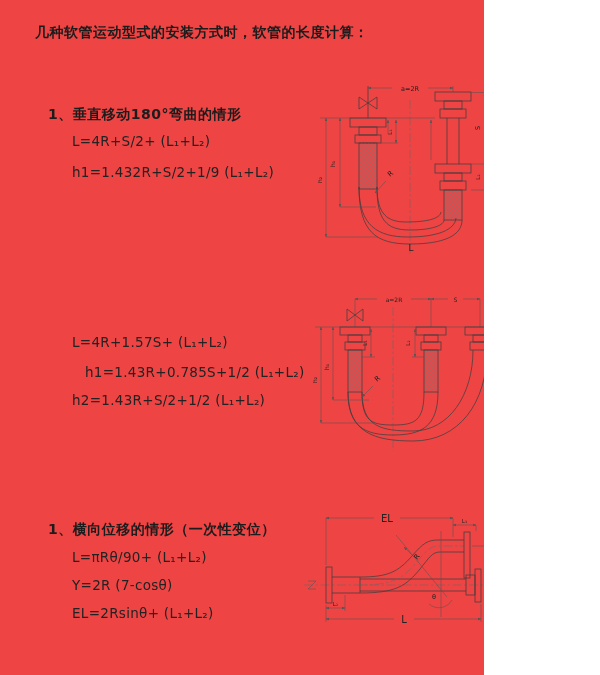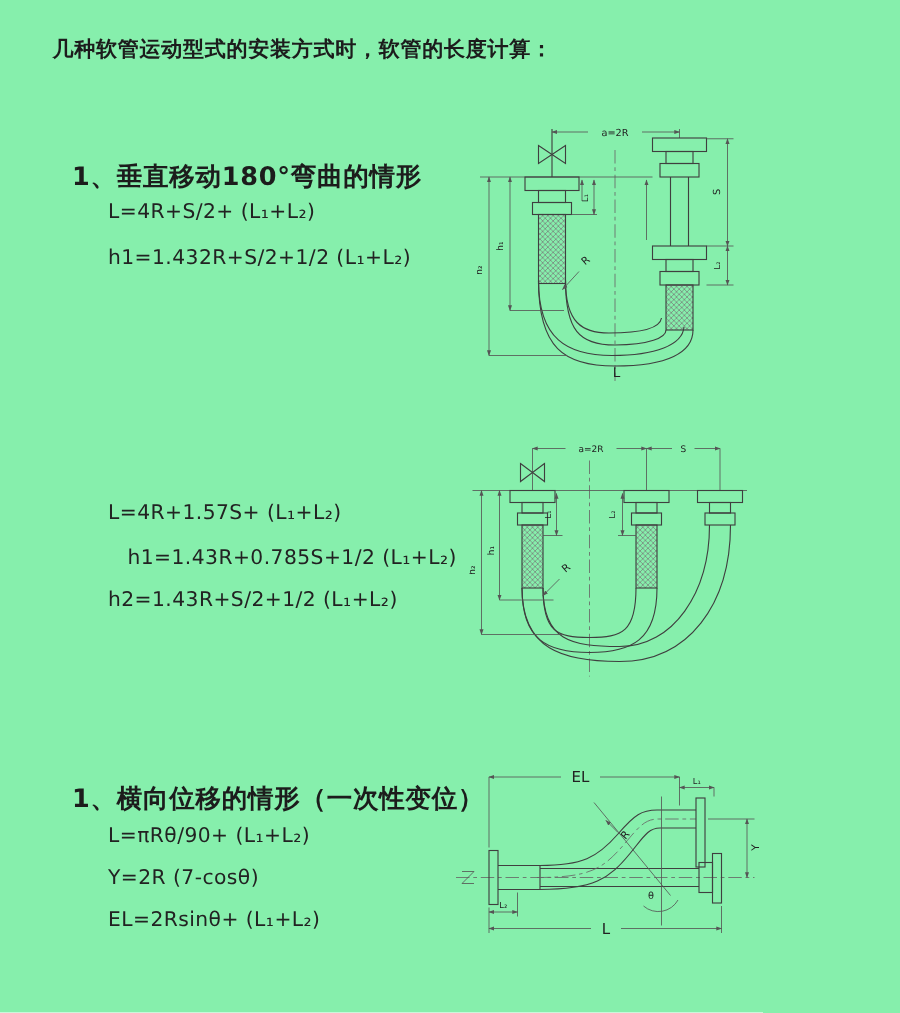--- a/index.html
+++ b/index.html
@@ -1,39 +1,39 @@
 <!DOCTYPE html>
 <html><head>
 <meta charset="utf-8">
 <style>
   html,body{margin:0;padding:0;background:#fff;}
   .canvas{
-    position:relative;width:600px;height:675px;background:#86efac;
+    position:relative;width:484px;height:675px;background:#ef4444;
     font-family:"DejaVu Sans","Liberation Sans",sans-serif;color:#1c1c1c;overflow:hidden;
   }
   .title{position:absolute;left:35px;top:24px;font-size:14px;font-weight:bold;letter-spacing:.5px;}
-  .heading{position:absolute;font-size:17px;font-weight:bold;letter-spacing:.5px;white-space:nowrap;}
+  .heading{position:absolute;font-size:14px;font-weight:bold;letter-spacing:.5px;white-space:nowrap;}
   .formula{position:absolute;font-size:13.5px;font-weight:500;letter-spacing:.3px;white-space:nowrap;color:#222;}
   .diagram{position:absolute;}
   svg text{fill:#222;font-family:"DejaVu Sans","Liberation Sans",sans-serif;}
   .dw{stroke:#3f3f3f;stroke-width:.75;fill:none;}         
   .dm{stroke:#555;stroke-width:.55;fill:none;}            
   .cl{stroke:#666;stroke-width:.55;fill:none;stroke-dasharray:9 2.5 2.5 2.5;} 
   .hose{stroke:#3f3f3f;stroke-width:.75;}
 </style>
 </head>
 <body>
 
 <div class="canvas">
 
   <div class="title">几种软管运动型式的安装方式时，软管的长度计算：</div>
 
   <div class="heading" style="left:48px;top:106px">1、垂直移动180°弯曲的情形</div>
   <div class="formula" style="left:72px;top:133px">L=4R+S/2+ (L₁+L₂)</div>
-  <div class="formula" style="left:72px;top:164px">h1=1.432R+S/2+1/2 (L₁+L₂)</div>
+  <div class="formula" style="left:72px;top:164px">h1=1.432R+S/2+1/9 (L₁+L₂)</div>
 
   <div class="formula" style="left:72px;top:334px">L=4R+1.57S+ (L₁+L₂)</div>
   <div class="formula" style="left:85px;top:364px">h1=1.43R+0.785S+1/2 (L₁+L₂)</div>
   <div class="formula" style="left:72px;top:392px">h2=1.43R+S/2+1/2 (L₁+L₂)</div>
 
   <div class="heading" style="left:48px;top:521px">1、横向位移的情形（一次性变位）</div>
   <div class="formula" style="left:72px;top:549px">L=πRθ/90+ (L₁+L₂)</div>
   <div class="formula" style="left:72px;top:577px">Y=2R (7-cosθ)</div>
   <div class="formula" style="left:72px;top:605px">EL=2Rsinθ+ (L₁+L₂)</div>
 

